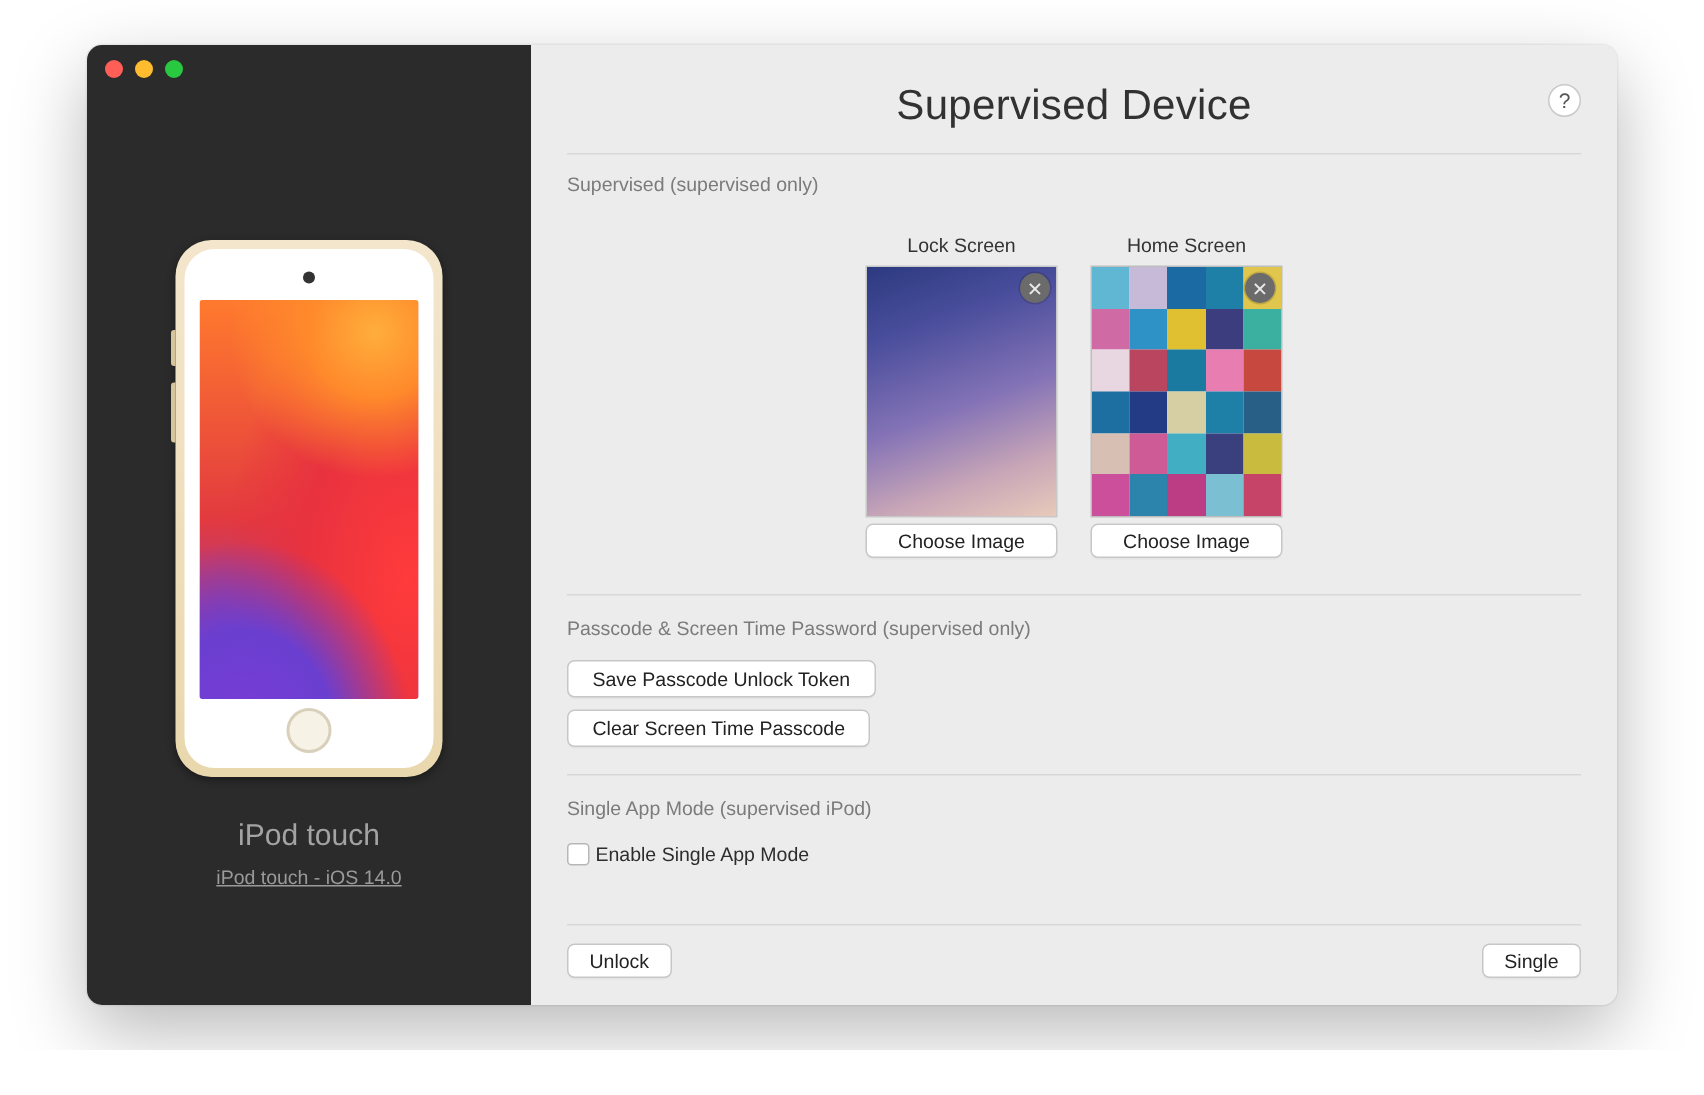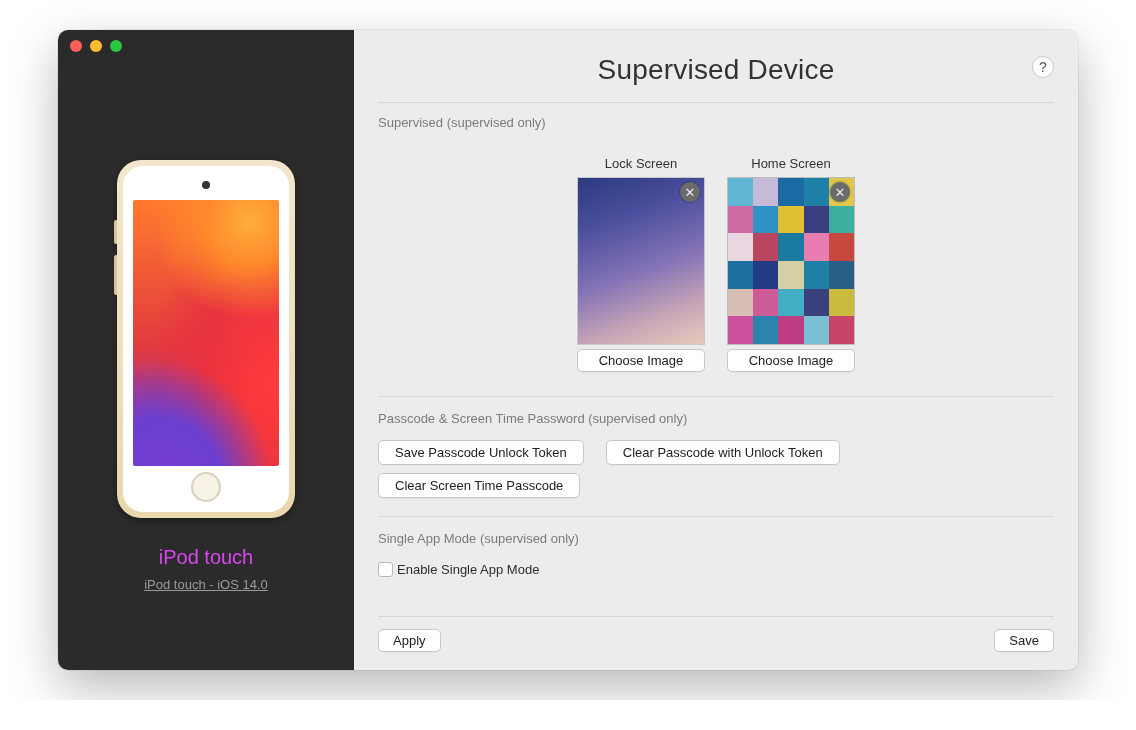--- a/index.html
+++ b/index.html
@@ -81,21 +81,21 @@
     position: absolute; bottom: 10px; left: 50%; transform: translateX(-50%);
     width: 30px; height: 30px; border-radius: 50%;
     border: 2px solid #d9d0bc; background:#f7f2e6;
   }
   .device-side {
     position:absolute; left:-3px; width:3px; border-radius:2px 0 0 2px; background:#d6c59a;
   }
   .side1{ top:60px; height:24px;}
   .side2{ top:95px; height:40px;}
 
-  .device-title { margin-top: 28px; font-size: 20px; font-weight: 300; color:#d946ef;}
+  .device-title { margin-top: 28px; font-size: 20px; font-weight: 300; color:#a3a3a3;}
   .device-sub { margin-top: 8px; font-size: 13px; color:#9a9a9a;text-decoration:underline;}
 
   
   .main {
     flex: 1;
     background: #ececec;
     padding: 18px 24px 18px 24px;
     display: flex;
     flex-direction: column;
     position: relative;
@@ -238,32 +238,31 @@
           </div>
         <button class="btn choose-btn">Choose Image</button>
       </div>
     </div>
 
     <div class="hr2"></div>
 
     <div class="section-label">Passcode &amp; Screen Time Password (supervised only)</div>
     <div class="btn-row">
       <button class="btn">Save Passcode Unlock Token</button>
-      <button class="btn">Clear Passcode with Unlock Token</button>
     </div>
     <div class="btn-row" style="margin-top:8px;">
       <button class="btn">Clear Screen Time Passcode</button>
     </div>
 
     <div class="hr2"></div>
 
-    <div class="section-label">Single App Mode (supervised only)</div>
+    <div class="section-label">Single App Mode (supervised iPod)</div>
     <div class="checkbox-row">
       <div class="chk"></div>
       <div class="chk-label">Enable Single App Mode</div>
     </div>
 
     <div class="footer">
-      <button class="btn">Apply</button>
-      <button class="btn">Save</button>
+      <button class="btn">Unlock</button>
+      <button class="btn">Single</button>
     </div>
   </div>
 </div>
 
 </body></html>

